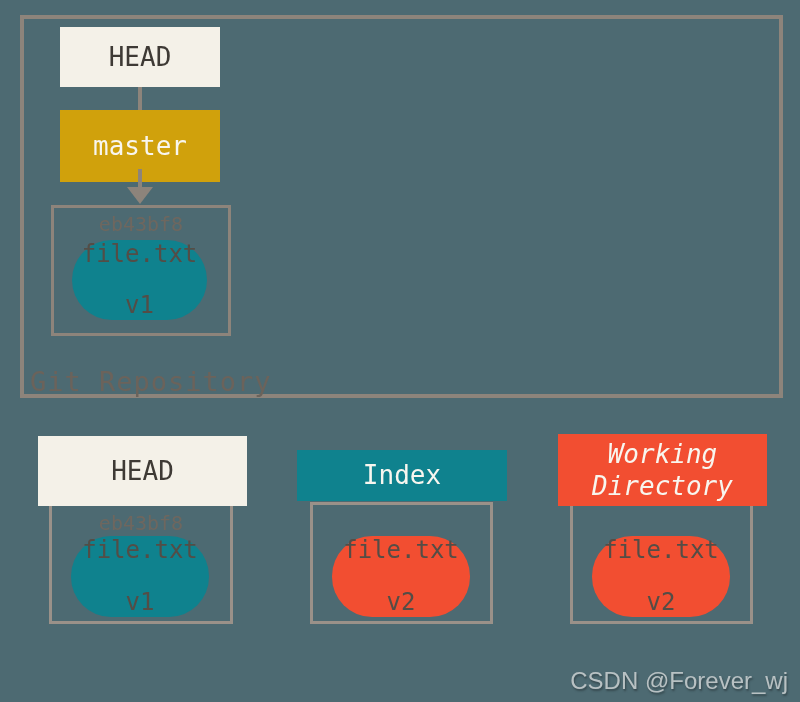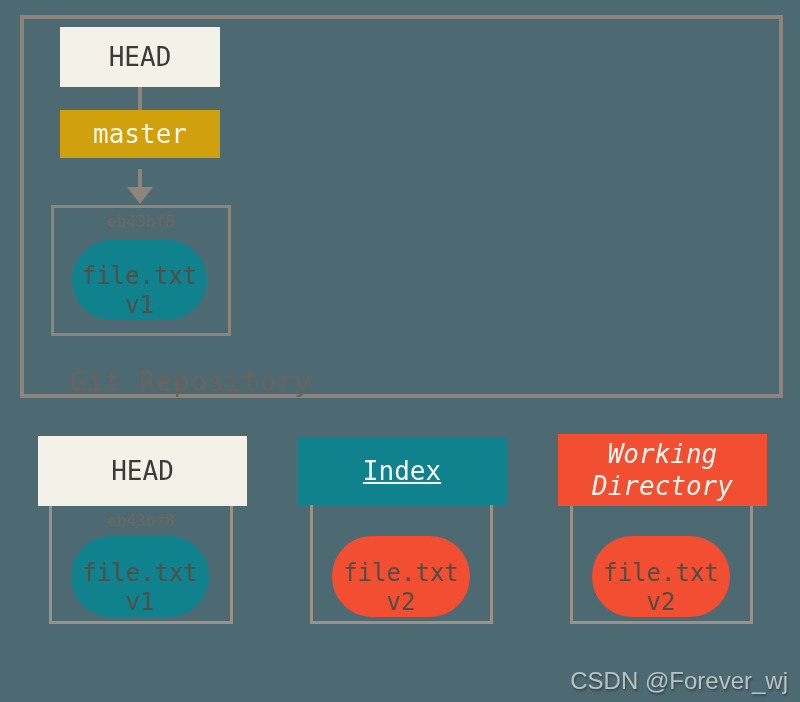--- a/index.html
+++ b/index.html
@@ -14,38 +14,38 @@
 
   .repo-box{position:absolute;left:20px;top:15px;width:763px;height:383px;border:4px solid var(--border);}
 
   .head-box{position:absolute;left:36px;top:8px;width:160px;height:60px;background:var(--cream);
     display:flex;align-items:center;justify-content:center;color:var(--dark-text);font-size:26px;}
   .vline{position:absolute;width:4px;background:var(--border);}
   .l1{left:114px;top:68px;height:24px;}
   .l2{left:114px;top:150px;height:19px;}
   .arrowhead{position:absolute;left:103px;top:168px;width:0;height:0;
     border-left:13px solid transparent;border-right:13px solid transparent;border-top:17px solid var(--border);}
-  .master-box{position:absolute;left:36px;top:91px;width:160px;height:48px;background:var(--gold);
+  .master-box{position:absolute;left:36px;top:91px;width:160px;height:72px;background:var(--gold);
     display:flex;align-items:center;justify-content:center;color:var(--light-text);font-size:26px;}
 
   .commit-box{position:absolute;left:27px;top:186px;width:180px;height:131px;border:3px solid var(--border);}
-  .hash{position:absolute;left:0;top:4px;width:100%;text-align:center;color:var(--hash-text);font-size:16px;}
+  .hash{position:absolute;left:0;top:4px;width:100%;text-align:center;color:var(--hash-text);font-size:20px;}
   .blob{position:absolute;border-radius:40px;display:flex;flex-direction:column;align-items:center;
-    justify-content:flex-end;color:var(--blob-text);font-size:24px;line-height:1.2;}
+    justify-content:space-between;color:var(--blob-text);font-size:24px;line-height:1.2;}
   .commit-box .blob{left:18px;top:32px;width:135px;height:80px;background:var(--teal);}
-  .repo-label{position:absolute;left:6px;top:347px;color:var(--repo-label-text);font-size:27px;letter-spacing:1px;margin-left:40px;}
+  .repo-label{position:absolute;left:6px;top:347px;color:var(--repo-label-text);font-size:27px;letter-spacing:1px;}
 
   .col{position:absolute;top:434px;height:192px;}
   .col1{left:38px;width:209px;}
   .col2{left:297px;width:210px;}
   .col3{left:558px;width:209px;}
   .col-header{position:absolute;left:0;width:100%;display:flex;align-items:center;justify-content:center;
     text-align:center;font-size:26px;line-height:1.25;z-index:2;}
   .col1 .col-header{top:2px;height:70px;background:var(--cream);color:var(--dark-text);}
-  .col2 .col-header{top:4px;height:67px;background:var(--teal);color:var(--light-text);text-decoration:underline;}
+  .col2 .col-header{top:16px;height:51px;background:var(--teal);color:var(--light-text);}
   .col3 .col-header{top:0;height:72px;background:var(--orange);color:var(--light-text);padding:0 24px;font-style:italic;}
   .col-box{position:absolute;top:68px;border:3px solid var(--border-light);z-index:1;}
   .col1 .col-box{left:11px;width:184px;height:122px;}
   .col2 .col-box{left:13px;width:183px;height:122px;}
   .col3 .col-box{left:12px;width:183px;height:122px;}
   .col1 .hash{top:6px;}
   .col-box .blob{left:19px;top:31px;width:138px;height:81px;}
   .col1 .col-box .blob{background:var(--teal);}
   .blob-orange{background:var(--orange);}
 

